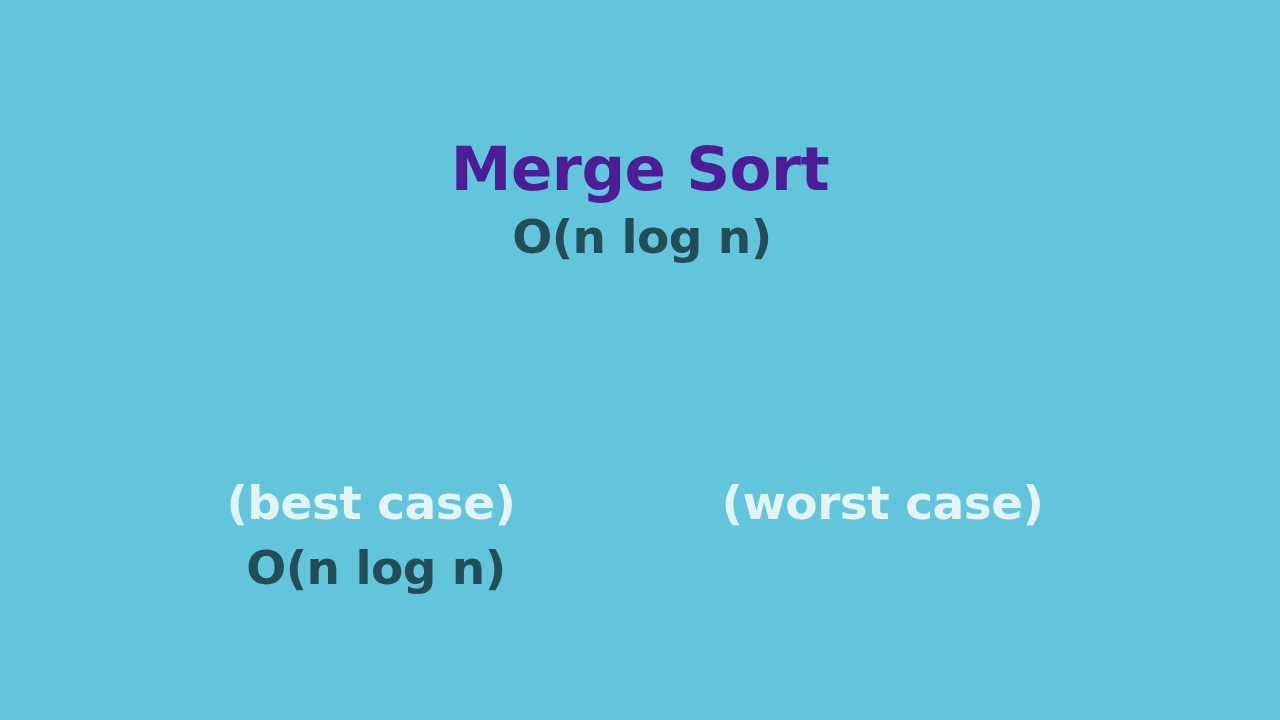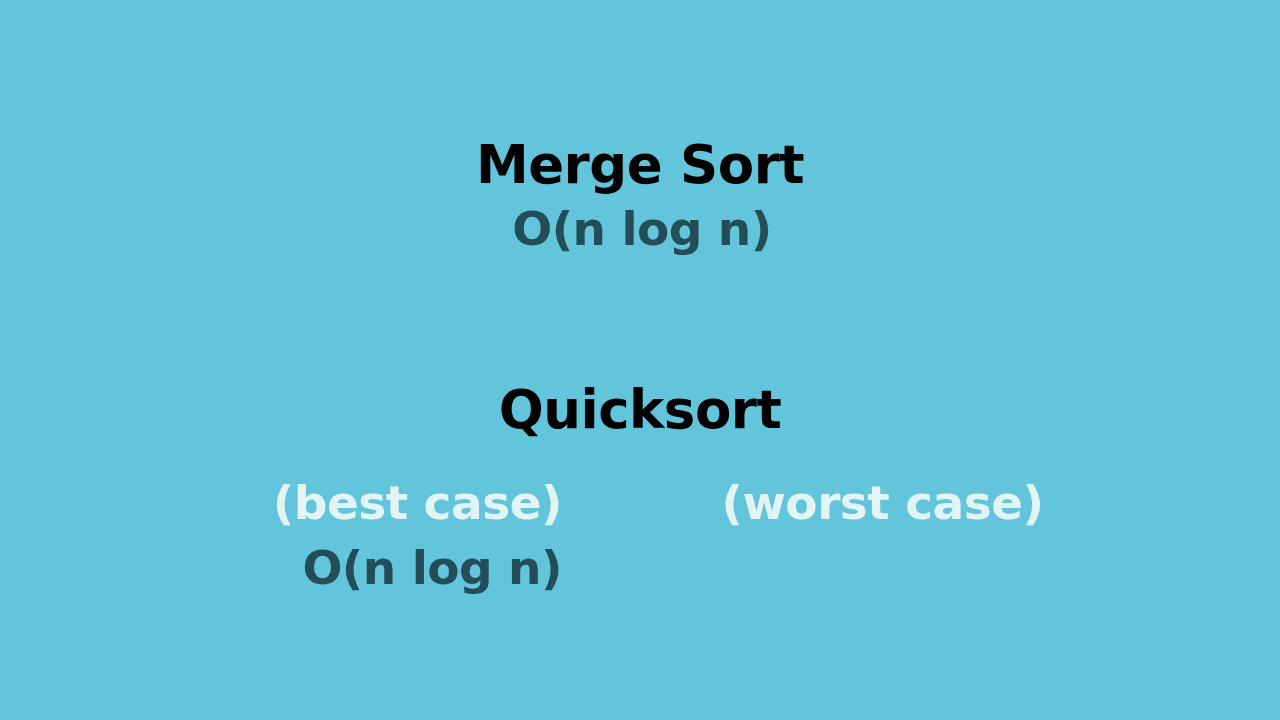--- a/index.html
+++ b/index.html
@@ -27,25 +27,25 @@
   
   .merge-block {
     position: absolute;
     left: 0;
     top: 138px;
     width: 1280px;
     text-align: center;
   }
 
   .algo-title {
-    font-size: 53px;
+    font-size: 61px;
     font-weight: 700;
     line-height: 1.02;
     letter-spacing: -0.5px;
-    color: #000000;
+    color: #4c1d95;
     white-space: nowrap;
   }
 
   .complexity {
     font-size: 47px;
     font-weight: 700;
     line-height: 1.05;
     letter-spacing: -0.5px;
     color: #234e58;
     white-space: nowrap;
@@ -76,21 +76,20 @@
 
   .case-col {
     position: absolute;
     top: 0;
     text-align: center;
   }
 
   .case-col-best {
     left: 180px;
     width: 382px;
-    text-align: right;
   }
 
   .case-col-worst {
     left: 700px;
     width: 365px;
   }
 
   .case-label {
     font-size: 47px;
     font-weight: 700;
@@ -114,23 +113,20 @@
 </head>
 <body>
 
 <div class="slide">
 
   <div class="merge-block">
     <div class="algo-title">Merge Sort</div>
     <div class="complexity merge-complexity">O(n log n)</div>
   </div>
 
-  <div class="quick-block">
-    <div class="algo-title">Quicksort</div>
-  </div>
 
   <div class="case-row">
 
     <div class="case-col case-col-best">
       <div class="case-label">(best case)</div>
       <div class="complexity case-complexity">O(n log n)</div>
     </div>
 
     <div class="case-col case-col-worst">
       <div class="case-label">(worst case)</div>

